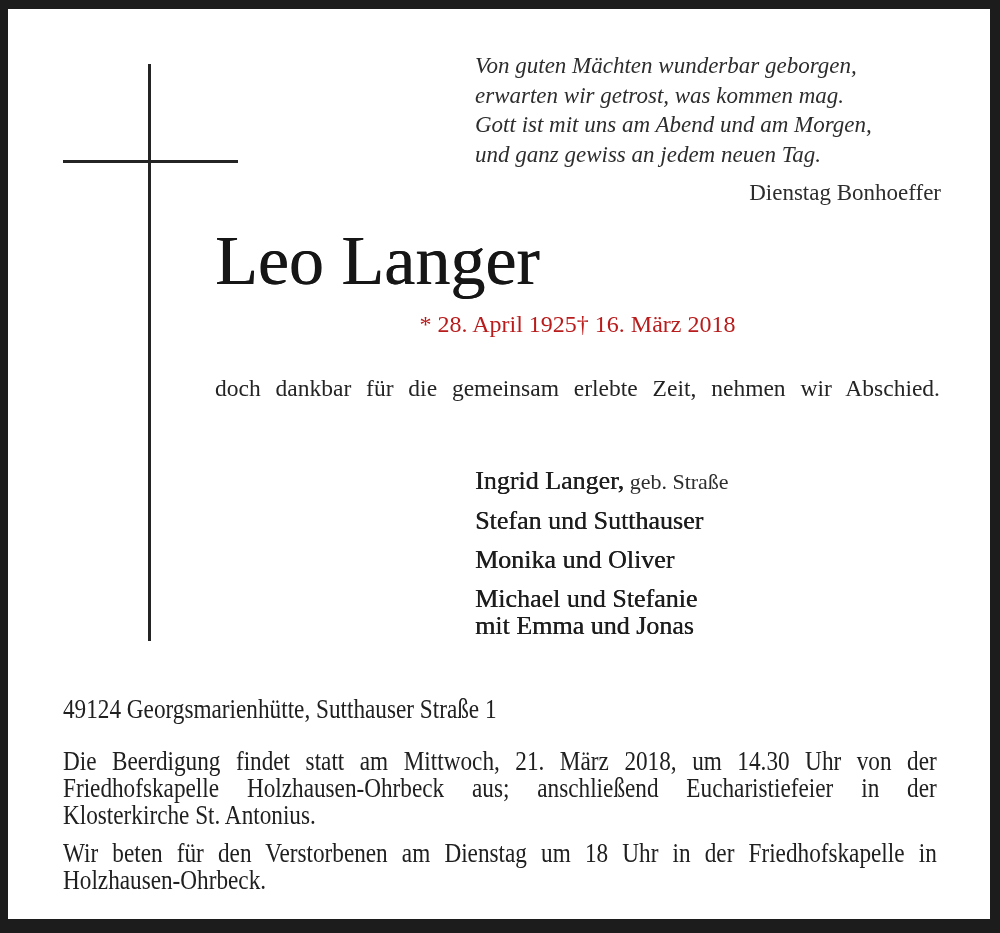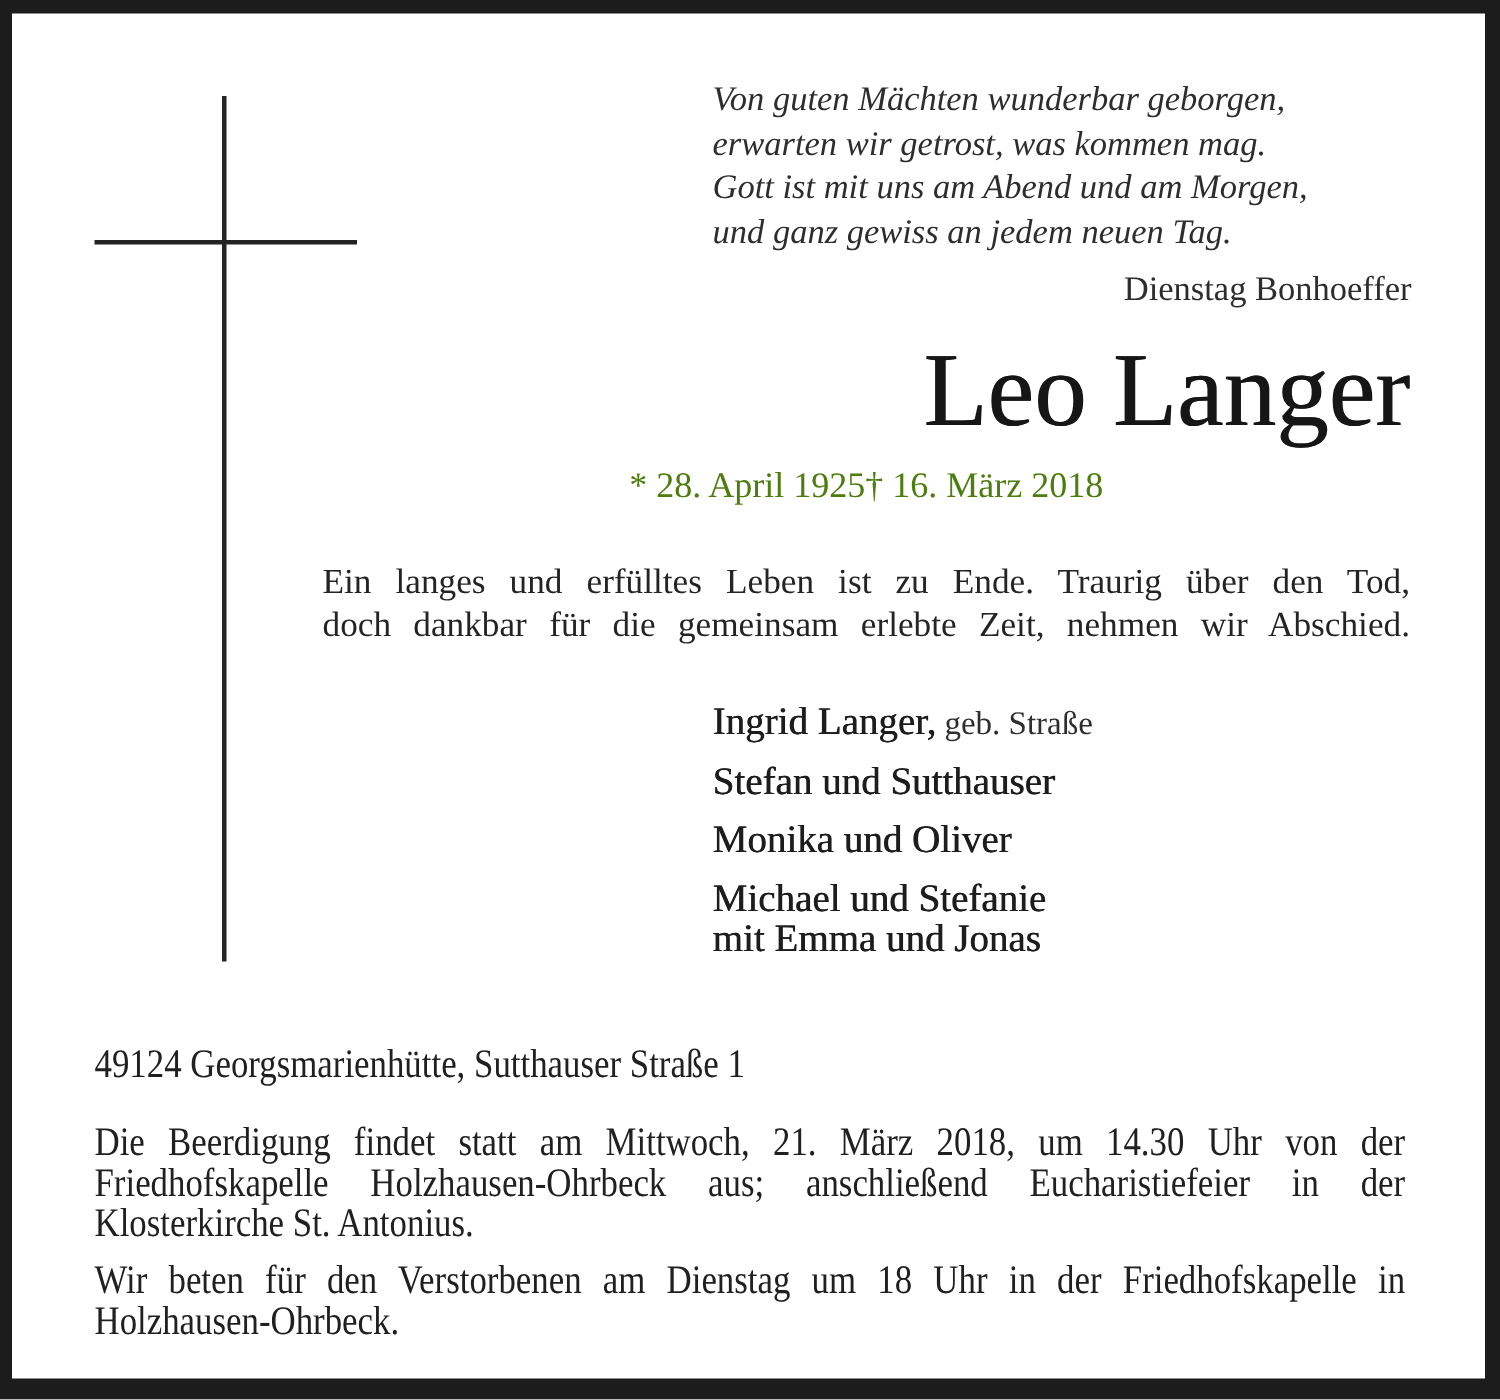--- a/index.html
+++ b/index.html
@@ -20,25 +20,25 @@
   
   .cross-v{position:absolute;left:140px;top:55px;width:3px;height:577px;background:#242424;}
   .cross-h{position:absolute;left:55px;top:151px;width:175px;height:3px;background:#242424;}
 
   
   .quote{left:467px;top:42px;width:466px;font-size:23px;line-height:29.5px;color:#2d2d2d;}
   .quote .qline{white-space:nowrap;font-style:italic;}
   .quote .attribution{text-align:right;margin-top:9px;white-space:nowrap;}
 
   
-  .name-block{left:207px;top:214px;width:725px;text-align:right;
+  .name-block{left:207px;top:214px;width:725px;text-align:left;
     font-size:70px;line-height:76px;color:#161616;
     text-shadow:0.5px 0 0 currentColor;white-space:nowrap;}
   .dates{left:207px;top:302px;width:725px;display:flex;justify-content:center;
-    font-size:24px;line-height:27px;color:#4d7c0f;}
+    font-size:24px;line-height:27px;color:#b91c1c;}
   .dates span{white-space:nowrap;}
 
   
   .obituary{left:207px;top:365px;width:725px;font-size:23.5px;line-height:29px;color:#242424;}
   .jline{text-align:justify;text-align-last:justify;}
 
   
   .mourners{left:467px;top:458px;font-size:26px;line-height:27px;color:#1d1d1d;}
   .mourner-row{margin-bottom:12px;white-space:nowrap;text-shadow:0.4px 0 0 currentColor;}
   .mourner-row.tight{margin-bottom:0;}
@@ -72,21 +72,20 @@
   </div>
 
   <div class="abs name-block">Leo Langer</div>
 
   <div class="abs dates">
     <span>* 28. April 1925</span>
     <span>† 16. März 2018</span>
   </div>
 
   <div class="abs obituary">
-    <div class="jline">Ein langes und erfülltes Leben ist zu Ende. Traurig über den Tod,</div>
     <div class="jline">doch dankbar für die gemeinsam erlebte Zeit, nehmen wir Abschied.</div>
   </div>
 
   <div class="abs mourners">
     <div class="mourner-row"><span>Ingrid Langer,</span><span class="maiden"> geb. Straße</span></div>
     <div class="mourner-row">Stefan und Sutthauser</div>
     <div class="mourner-row">Monika und Oliver</div>
     <div class="mourner-row tight">Michael und Stefanie</div>
     <div class="mourner-row">mit Emma und Jonas</div>
   </div>

